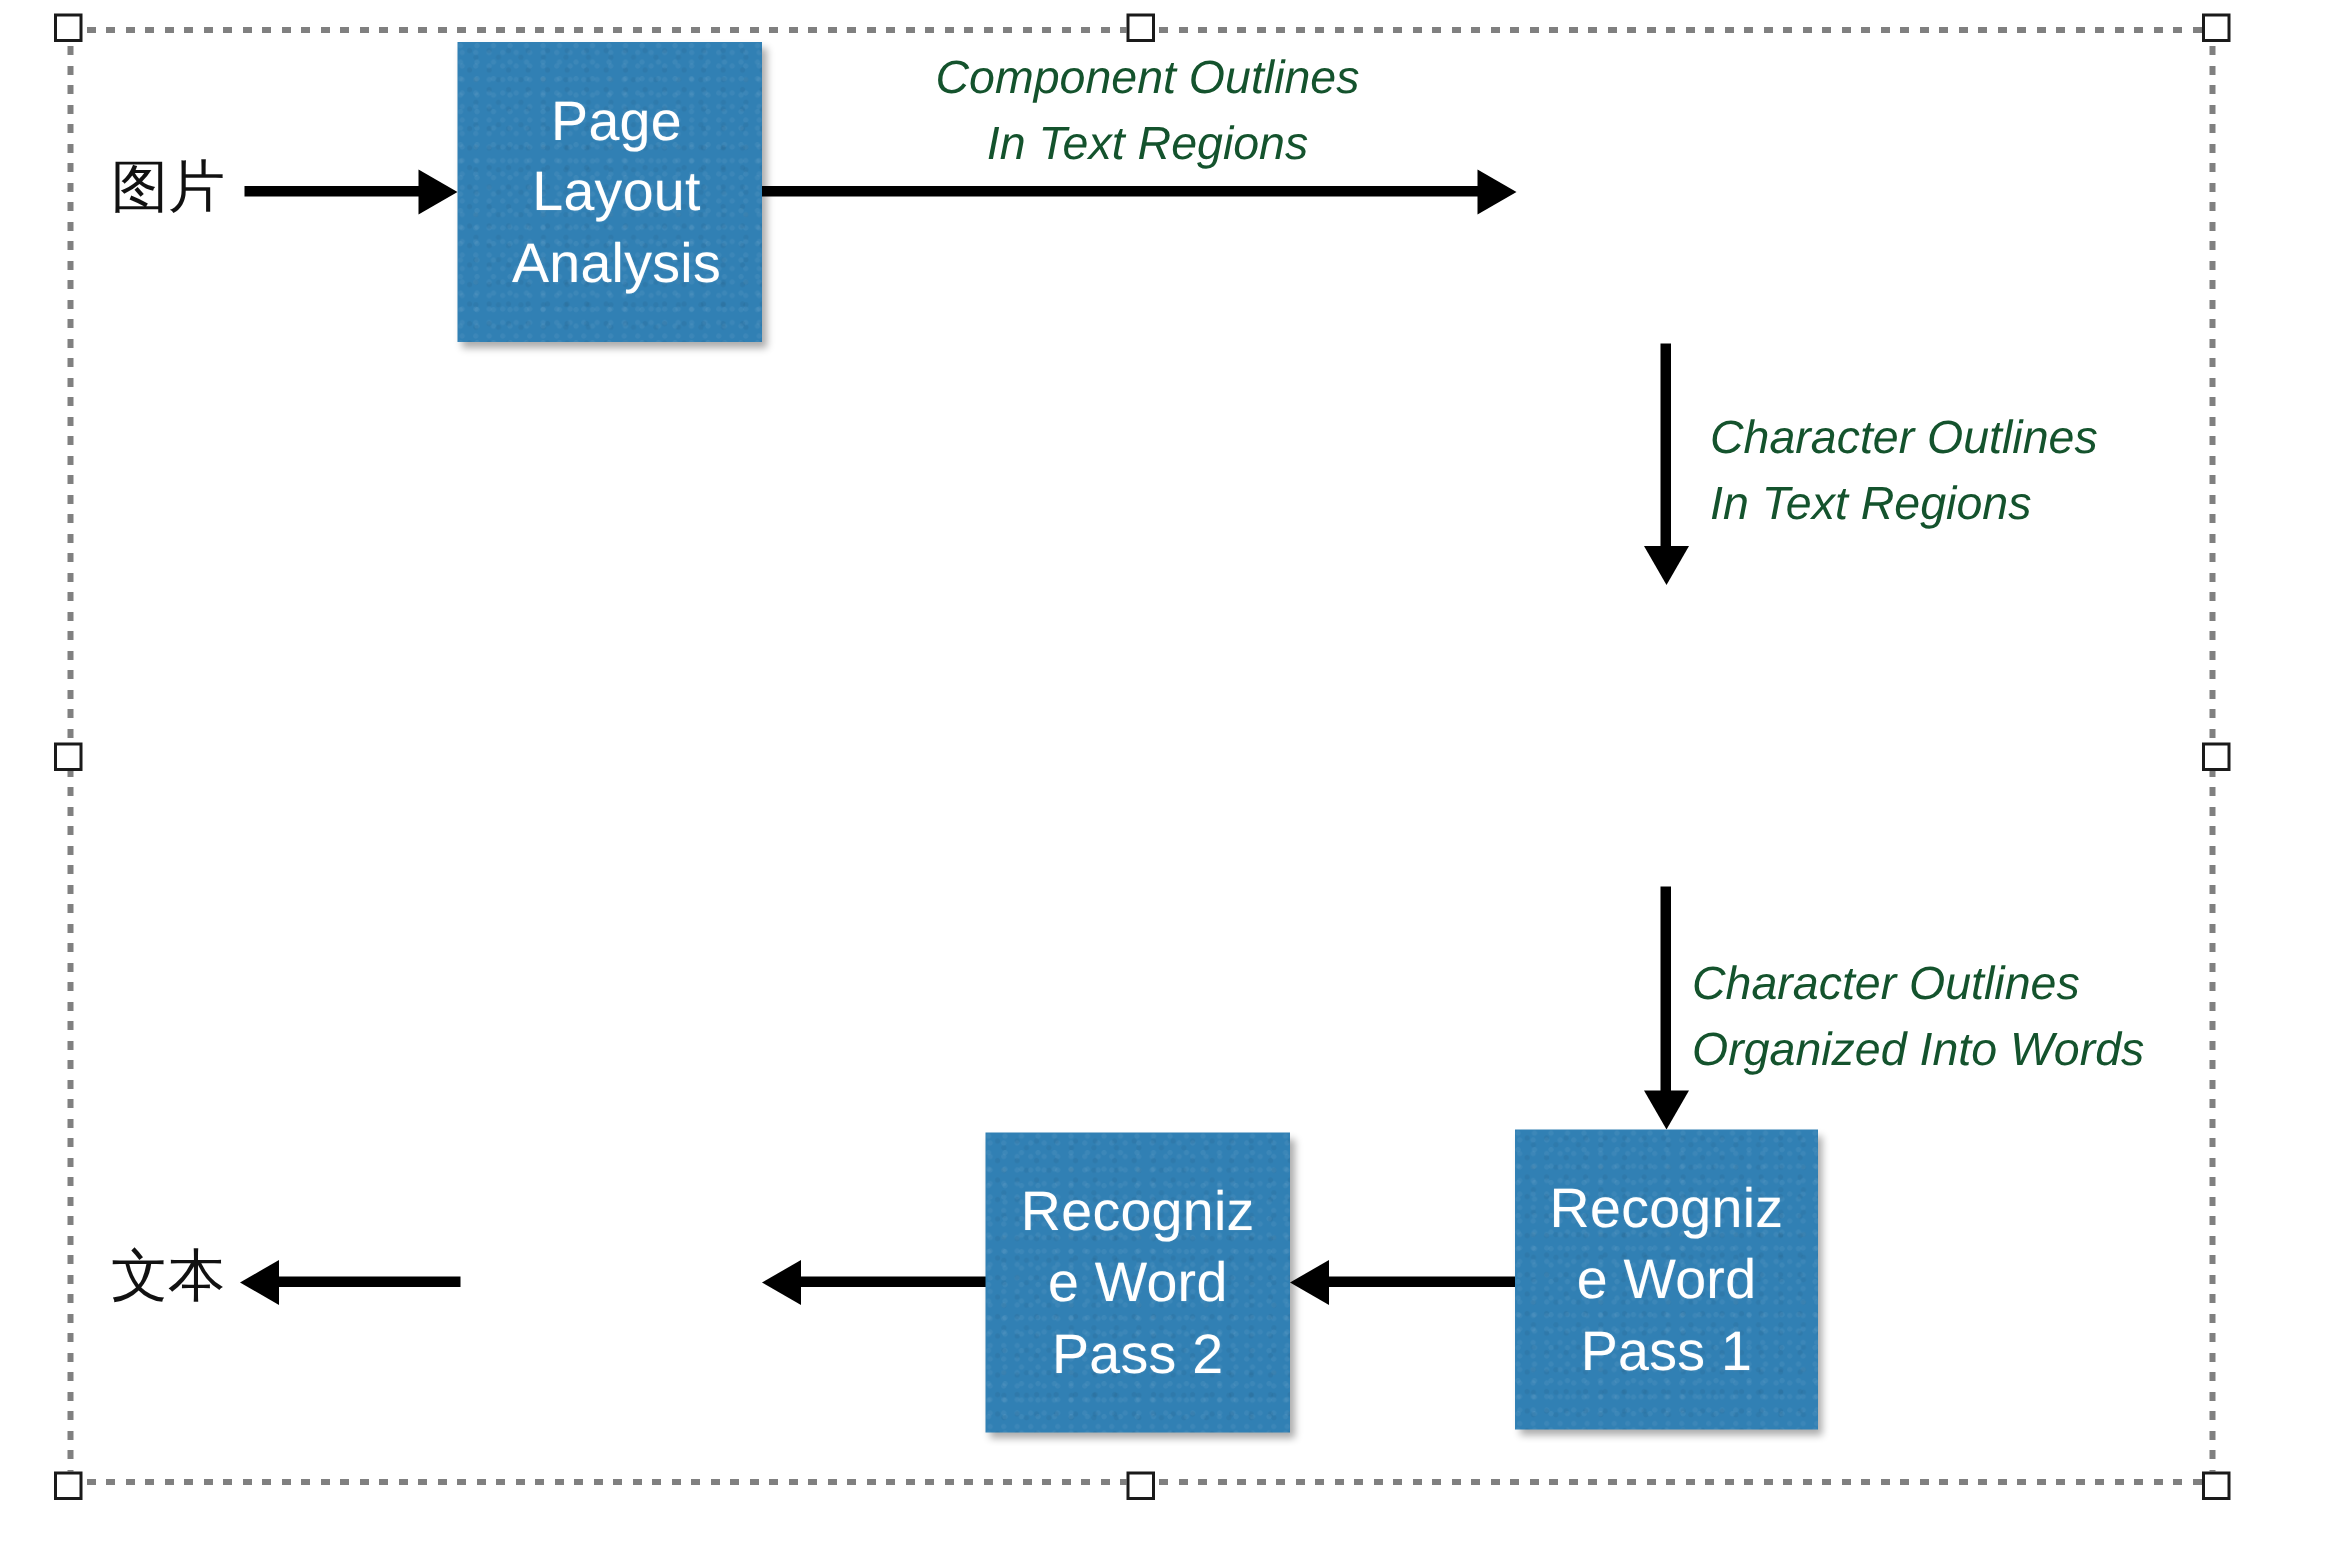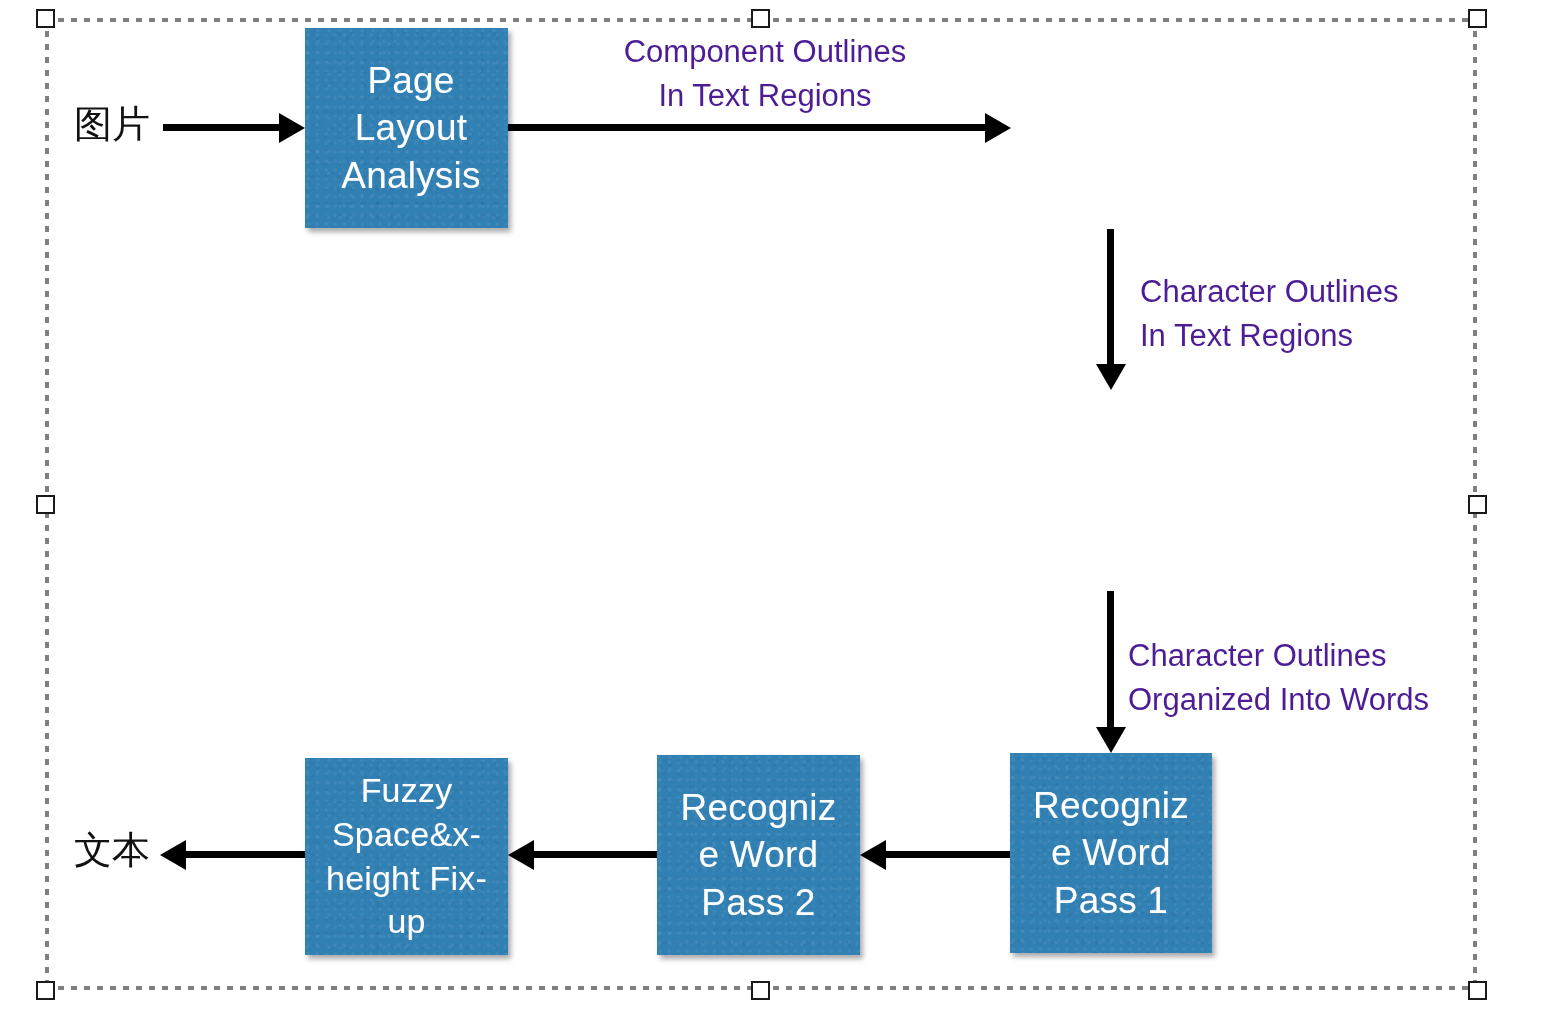--- a/index.html
+++ b/index.html
@@ -85,25 +85,26 @@
     line-height: 1.28;
     letter-spacing: 0.2px;
     white-space: pre-line;
     padding: 0 6px;
     text-shadow: 0 0 1px rgba(255,255,255,0.28);
   }
 
   
   .label {
     position: absolute;
-    color: #4c1d95;
+    color: #14532d;
     font-size: 31px;
     line-height: 1.42;
     text-align: center;
     white-space: pre-line;
+    font-style: italic;
   }
   .cjk-label {
     position: absolute;
     color: #111111;
     font-size: 38px;
     line-height: 1.1;
     white-space: nowrap;
     font-family: "DejaVu Sans", "Liberation Sans", sans-serif;
   }
 
@@ -204,24 +205,20 @@
 
 
   <div class="node" style="left:1010px; top:753px; width:202px; height:200px;">Recogniz
 e Word
 Pass 1</div>
 
   <div class="node" style="left:657px; top:755px; width:203px; height:200px;">Recogniz
 e Word
 Pass 2</div>
 
-  <div class="node" style="left:305px; top:758px; width:203px; height:197px; font-size:34px;">Fuzzy
-Space&amp;x-
-height Fix-
-up</div>
 
   <div class="sel-frame">
     <div class="sel-edge h top"></div>
     <div class="sel-edge h bottom"></div>
     <div class="sel-edge v left"></div>
     <div class="sel-edge v right"></div>
   </div>
 
   <div class="handle" style="left:36px;   top:9px;"></div>
   <div class="handle" style="left:751px;  top:9px;"></div>

